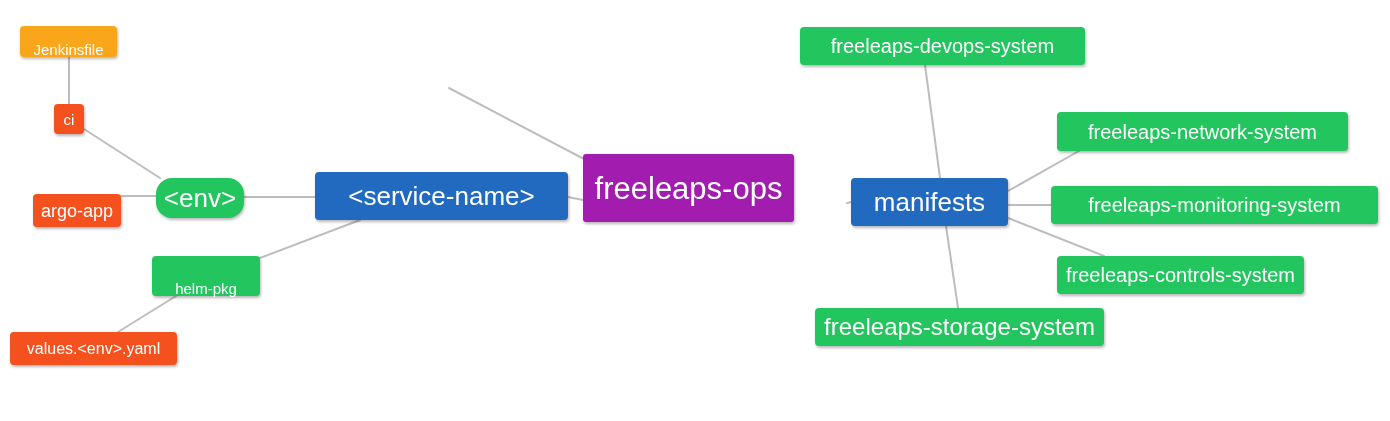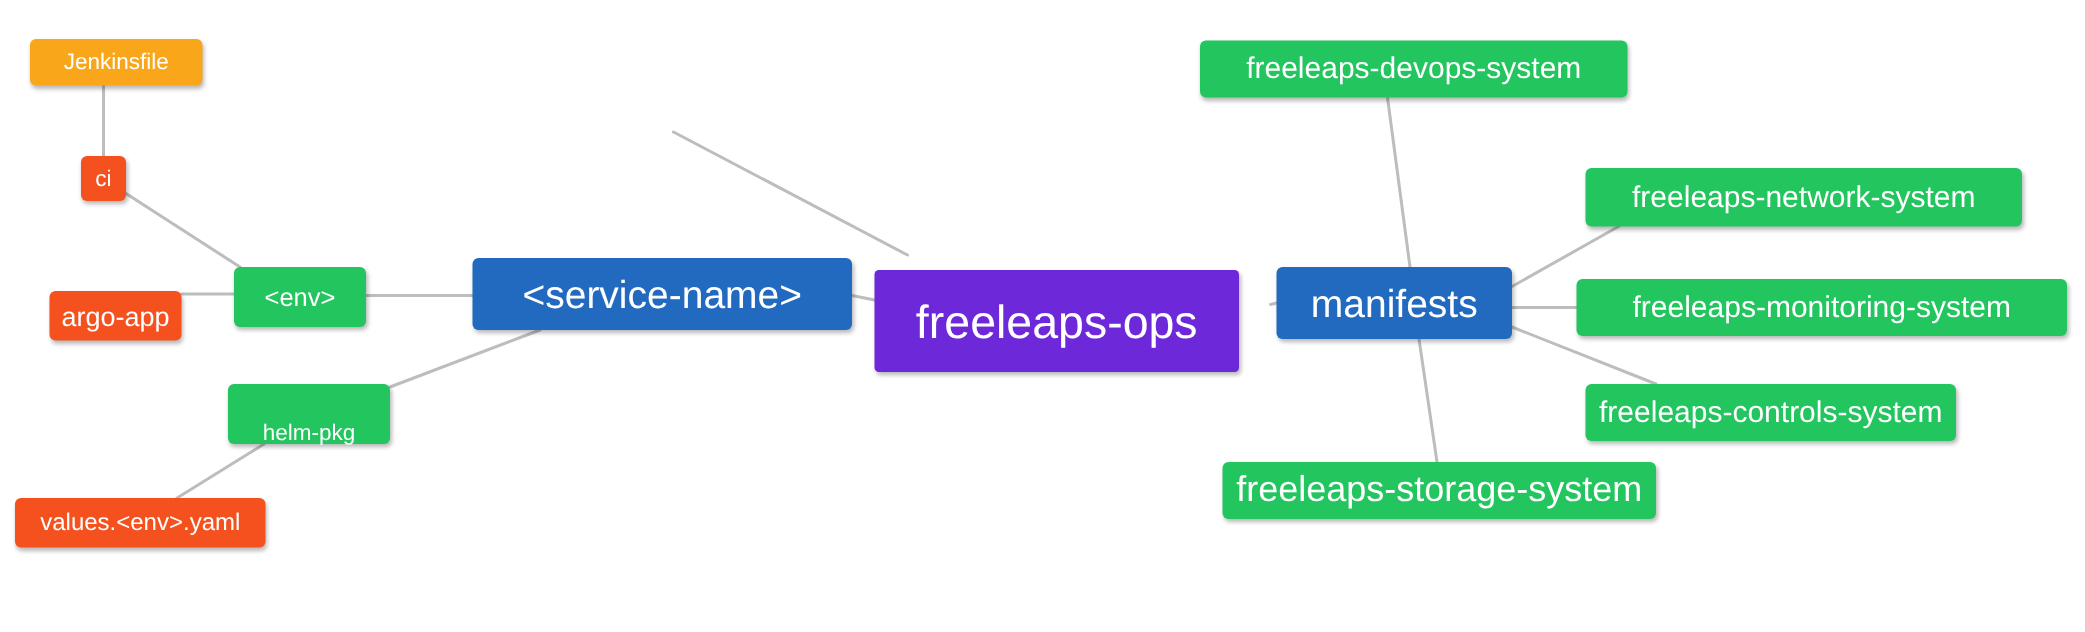--- a/index.html
+++ b/index.html
@@ -76,36 +76,36 @@
       <line x1="156" y1="196" x2="121" y2="196" stroke="#bdbdbd" stroke-width="2" stroke-linecap="round"></line>
       <line x1="69" y1="104" x2="69" y2="57" stroke="#bdbdbd" stroke-width="2" stroke-linecap="round"></line>
       <line x1="176" y1="296" x2="118" y2="332" stroke="#bdbdbd" stroke-width="2" stroke-linecap="round"></line>
       <line x1="940" y1="178" x2="925" y2="65" stroke="#bdbdbd" stroke-width="2" stroke-linecap="round"></line>
       <line x1="1008" y1="191" x2="1079" y2="151" stroke="#bdbdbd" stroke-width="2" stroke-linecap="round"></line>
       <line x1="1008" y1="205" x2="1051" y2="205" stroke="#bdbdbd" stroke-width="2" stroke-linecap="round"></line>
       <line x1="1008" y1="218" x2="1104" y2="256" stroke="#bdbdbd" stroke-width="2" stroke-linecap="round"></line>
       <line x1="946" y1="226" x2="958" y2="308" stroke="#bdbdbd" stroke-width="2" stroke-linecap="round"></line>
     </svg>
   <div id="node-layer">
-      <div class="node root" style="left: 583px; top: 180px; width: 243px; height: 68px; background: #6d28d9; font-size: 31px;">
+      <div class="node root" style="left: 583px; top: 154px; width: 211px; height: 68px; background: #a21caf; font-size: 31px;">
         <span>freeleaps-ops</span>
       </div>
       <div class="node" style="left: 315px; top: 172px; width: 253px; height: 48px; background: rgb(34, 105, 192); font-size: 26px;">
         <span>&lt;service-name&gt;</span>
       </div>
       <div class="node" style="left: 851px; top: 178px; width: 157px; height: 48px; background: rgb(34, 105, 192); font-size: 26px;">
         <span>manifests</span>
       </div>
-      <div class="node" style="left: 156px; top: 178px; width: 88px; height: 40px; background: rgb(34, 197, 94); font-size: 17px;">
+      <div class="node" style="left: 156px; top: 178px; width: 88px; height: 40px; background: rgb(34, 197, 94); font-size: 26px; border-radius: 16px;">
         <span>&lt;env&gt;</span>
       </div>
       <div class="node" style="left: 152px; top: 256px; width: 108px; height: 40px; background: rgb(34, 197, 94); font-size: 15px; align-items: flex-end;">
         <span>helm-pkg</span>
       </div>
-      <div class="node" style="left: 20px; top: 26px; width: 115px; height: 31px; background: rgb(250, 166, 26); font-size: 15px;">
+      <div class="node" style="left: 20px; top: 26px; width: 97px; height: 31px; background: rgb(250, 166, 26); font-size: 15px; align-items: flex-end;">
         <span>Jenkinsfile</span>
       </div>
       <div class="node tiny" style="left: 54px; top: 104px; width: 30px; height: 30px; background: rgb(244, 81, 30); font-size: 15px;">
         <span>ci</span>
       </div>
       <div class="node" style="left: 33px; top: 194px; width: 88px; height: 33px; background: rgb(244, 81, 30); font-size: 18px;">
         <span>argo-app</span>
       </div>
       <div class="node" style="left: 10px; top: 332px; width: 167px; height: 33px; background: rgb(244, 81, 30); font-size: 16px;">
         <span>values.&lt;env&gt;.yaml</span>

